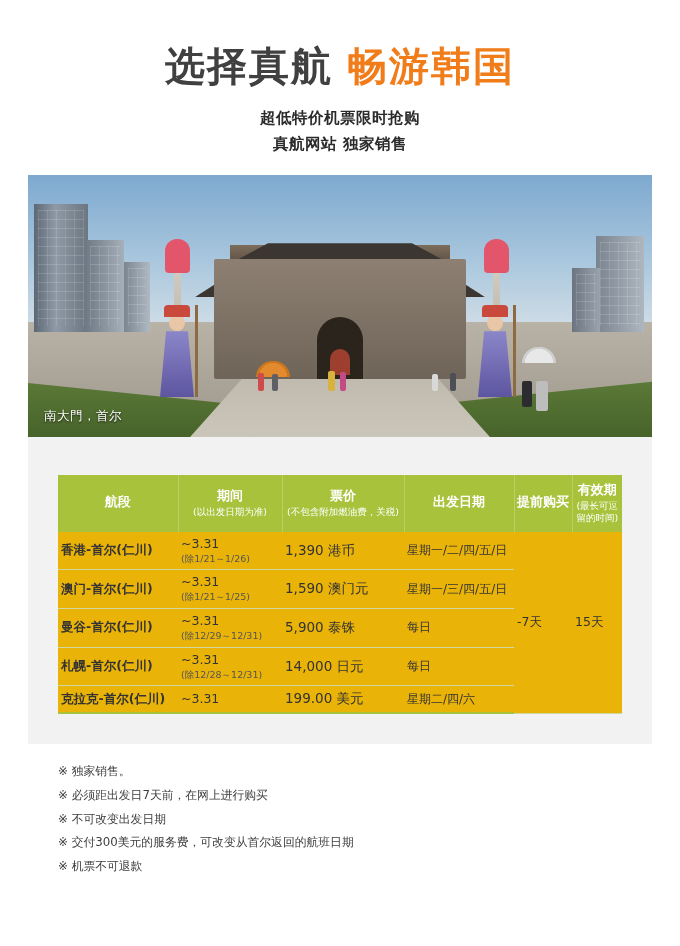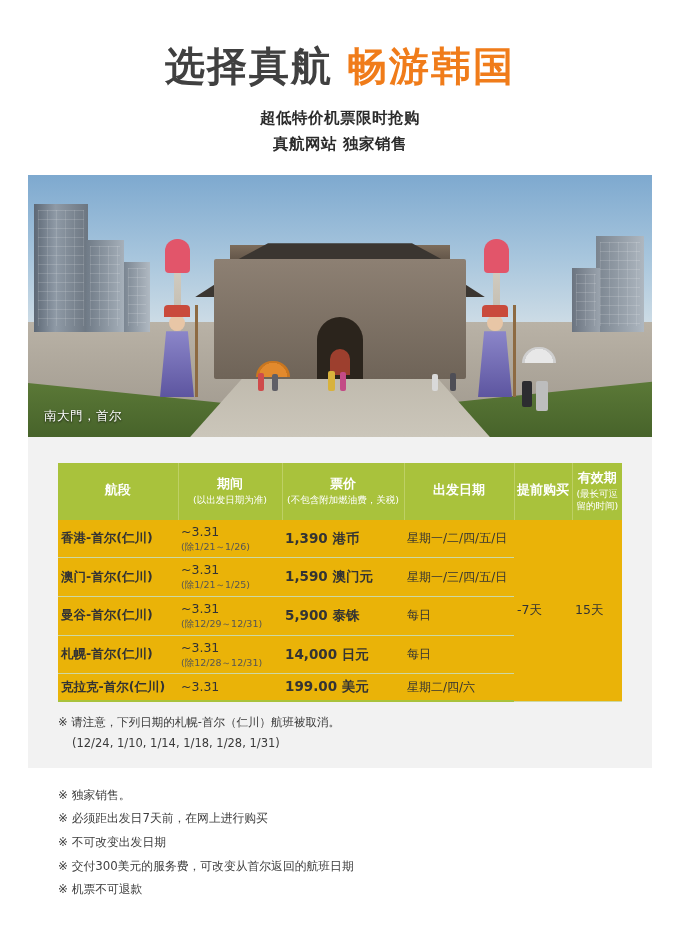--- a/index.html
+++ b/index.html
@@ -181,21 +181,21 @@
 
   
   .table-wrap {
     width: 624px;
     margin: 0 auto;
     background: #f2f2f2;
     padding: 22px 0 14px 0;
   }
   table.fares {
     width: 564px;
-    margin: 4px auto;
+    margin: 16px auto;
     border-collapse: collapse;
     font-size: 12.5px;
   }
   table.fares thead th {
     background: #a9c23c;
     color: #ffffff;
     font-weight: bold;
     padding: 7px 2px;
     line-height: 1.3;
     border-right: 1px solid #bed065;
@@ -211,21 +211,21 @@
     padding: 4px 3px;
     border-bottom: 1px solid #cdd8a3;
     vertical-align: middle;
     color: #333;
   }
   table.fares tbody tr:last-child td { border-bottom: 2px solid #a9c23c; }
   .c-route { font-weight: bold; color: #222; font-size: 12.5px; white-space: nowrap; }
   .c-period { line-height: 1.35; white-space: nowrap; }
   .c-period .big { font-size: 12.5px; color: #333; }
   .c-period .small { font-size: 9.5px; color: #555; display: block; }
-  .c-price { color: #e4761b; font-weight: bold; font-size: 13.5px; white-space: nowrap; }
+  .c-price { color: #e4761b; font-weight: normal; font-size: 13.5px; white-space: nowrap; }
   .c-date { font-size: 12px; white-space: nowrap; }
   .c-adv, .c-valid { font-size: 12.5px; color: #333; }
 
   .notes-after {
     width: 564px;
     margin: 10px auto 0 auto;
     font-size: 11.5px;
     color: #3a3a3a;
     line-height: 1.8;
   }
@@ -381,24 +381,20 @@
           <td class="c-period">
             <span class="big">~3.31</span>
             <span class="small"></span>
           </td>
           <td class="c-price">199.00 美元</td>
           <td class="c-date">星期二/四/六</td>
         </tr>
       </tbody>
     </table>
 
-    <div class="notes-after">
-      <div>※ 请注意，下列日期的札幌-首尔（仁川）航班被取消。</div>
-      <div class="indent">(12/24, 1/10, 1/14, 1/18, 1/28, 1/31)</div>
-    </div>
   </div>
 
   <div class="footer-notes">
     <div>※ 独家销售。</div>
     <div>※ 必须距出发日7天前，在网上进行购买</div>
     <div>※ 不可改变出发日期</div>
     <div>※ 交付300美元的服务费，可改变从首尔返回的航班日期</div>
     <div>※ 机票不可退款</div>
 
   </div>

